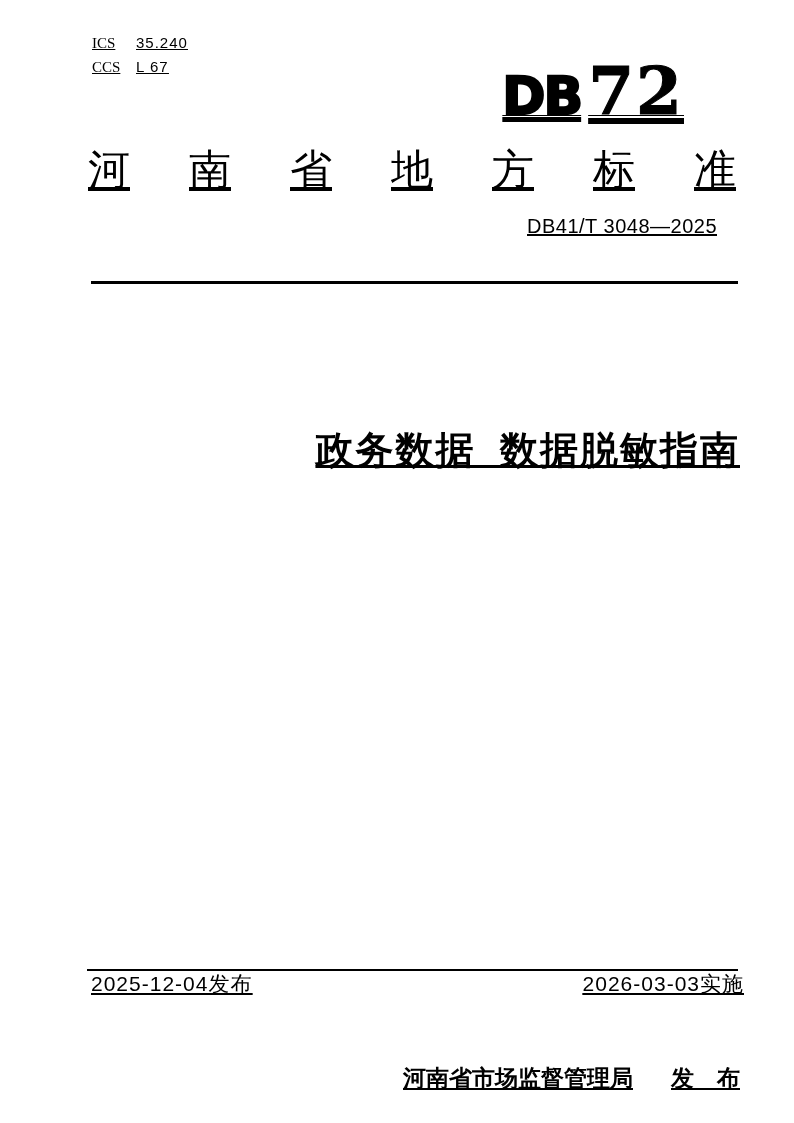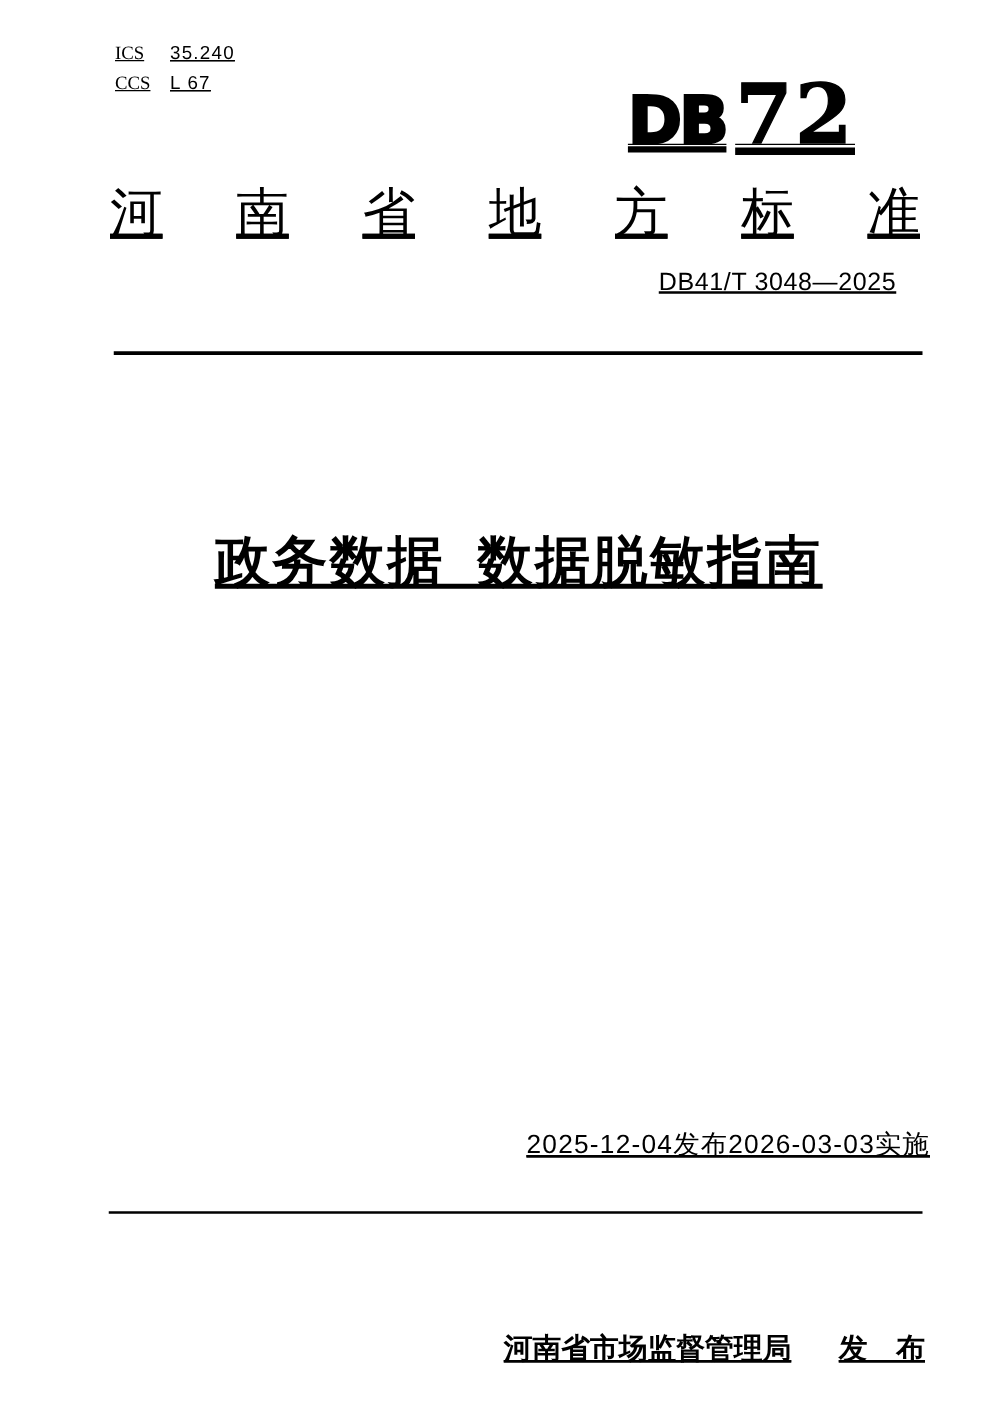--- a/index.html
+++ b/index.html
@@ -65,30 +65,30 @@
   }
 
   .top-rule {
     position: absolute; left: 91px; top: 281px; width: 647px;
     border-top: 3px solid #000; height: 0;
   }
 
   
   .title {
     position: absolute; left: 90px; top: 426px; width: 650px;
-    text-align: center;
-    font-size: 44px; line-height: 48px; font-weight: bold;
+    text-align: right;
+    font-size: 38px; line-height: 48px; font-weight: bold;
     letter-spacing: 2px; word-spacing: 12px;
     white-space: nowrap;
   }
 
   
   .dates-row {
-    position: absolute; left: 91px; top: 902px; width: 653px;
-    display: flex; justify-content: flex-end;
+    position: absolute; left: 91px; top: 970px; width: 653px;
+    display: flex; justify-content: space-between;
     font-size: 21px; line-height: 28px; letter-spacing: 1px;
     white-space: nowrap;
   }
 
   .bottom-rule {
     position: absolute; left: 87px; top: 969px; width: 651px;
     border-top: 2px solid #000; height: 0;
   }
 
   

